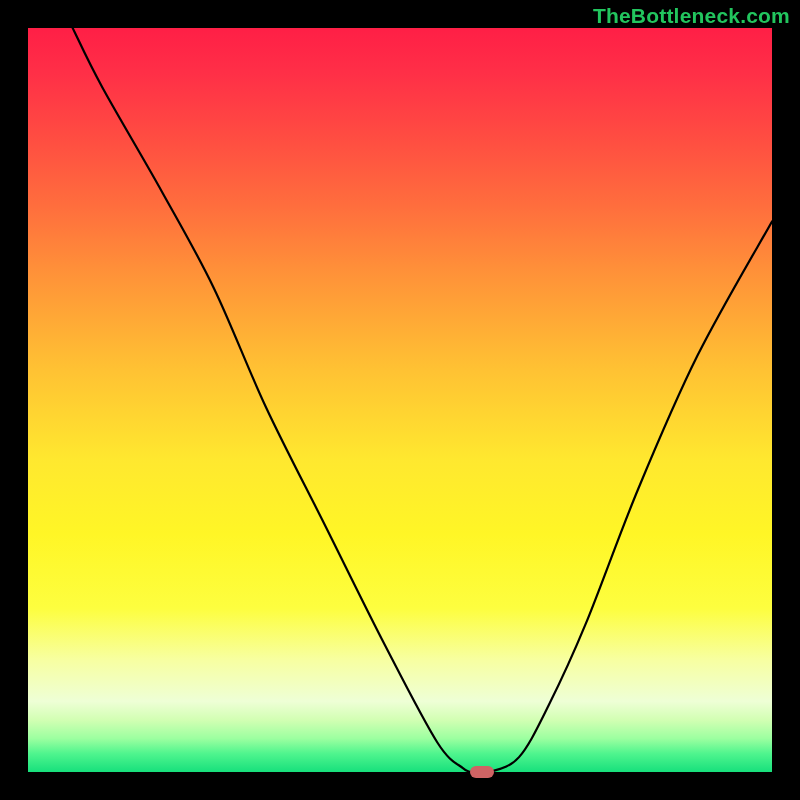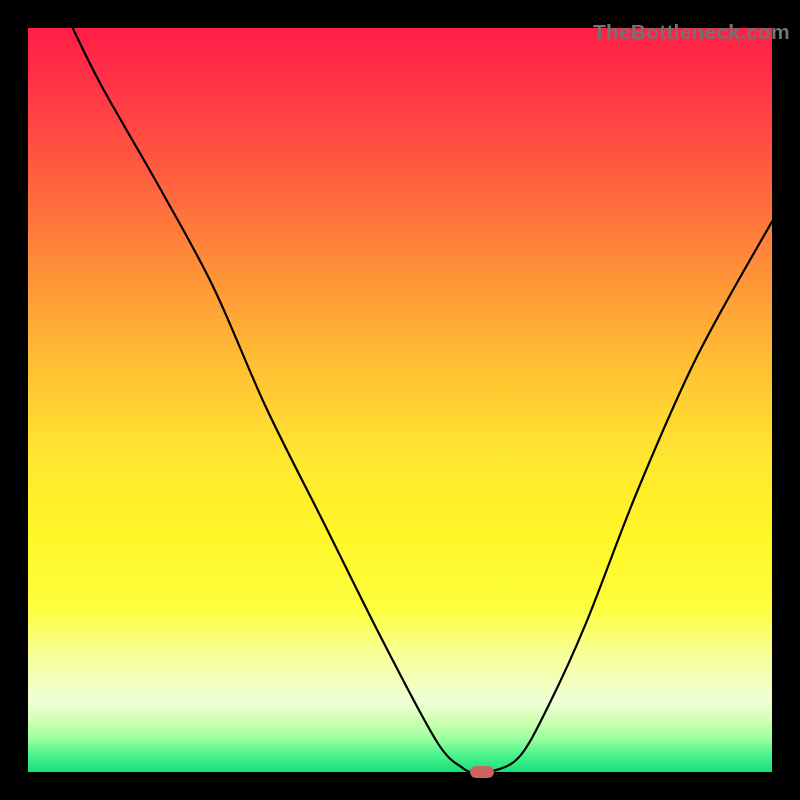--- a/index.html
+++ b/index.html
@@ -20,27 +20,27 @@
   }
   .plot {
     position: absolute;
     left: 28px;
     top: 28px;
     width: 744px;
     height: 744px;
   }
   .watermark {
     position: absolute;
-    top: 20px;
+    top: 4px;
     right: 10px;
     font-family: Arial, Helvetica, sans-serif;
     font-size: 21px;
     font-weight: 600;
     letter-spacing: 0.2px;
-    color: #737373;
+    color: #22c55e;
     user-select: none;
   }
   .marker {
     position: absolute;
     width: 24px;
     height: 12px;
     border-radius: 6px;
     background: #cf6364;
     transform: translate(-50%, -50%);
   }

